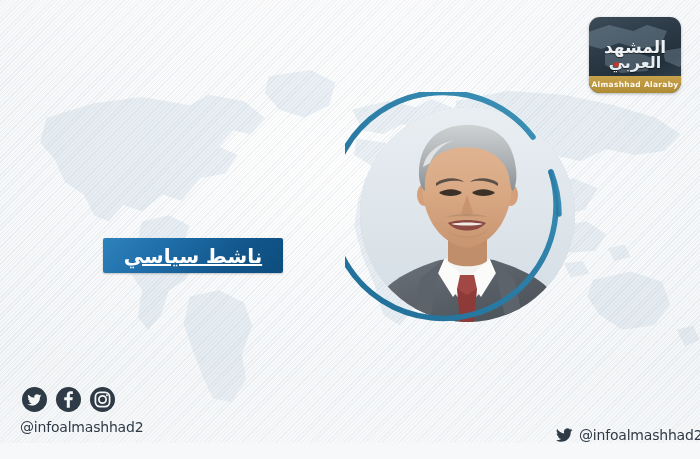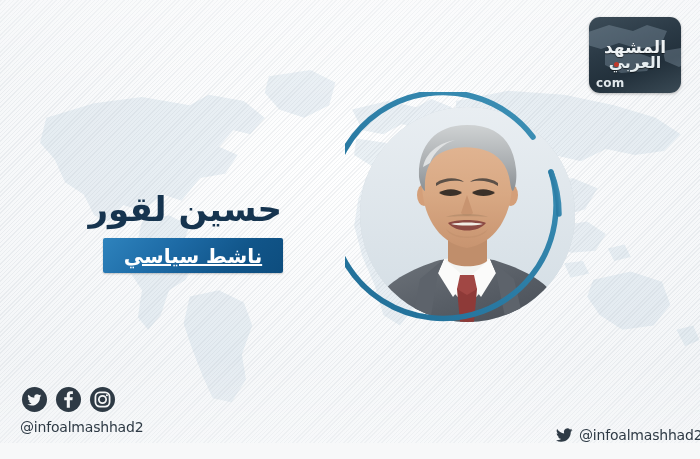--- a/index.html
+++ b/index.html
@@ -224,20 +224,21 @@
         <path d="M30 42 L58 40 L80 48 L72 60 L46 62 L30 54 Z"></path>
         <path d="M88 40 L112 36 L120 48 L104 56 L90 50 Z"></path>
       </g>
     </svg>
     <div class="logo-ar">
       <div>المشهد</div>
       <div class="l2">العربي</div>
     </div>
     <div class="logo-com">com</div>
     <div class="logo-dot"></div>
+    <div class="logo-caption">Almashhad Alaraby</div>
   </div>
 
   <div class="portrait-block">
     <div class="portrait-clip">
       <svg class="portrait-svg" viewBox="0 0 215 215" preserveAspectRatio="xMidYMid slice">
         <defs>
           <linearGradient id="bgp" x1="0" y1="0" x2="0" y2="1">
             <stop offset="0%" stop-color="#e9eef2"></stop>
             <stop offset="100%" stop-color="#d3dde4"></stop>
           </linearGradient>
@@ -311,21 +312,20 @@
           <stop offset="100%" stop-color="#3f93b8"></stop>
         </linearGradient>
       </defs>
 
       <path d="M188 45 A 113 113 0 1 0 206 80" fill="none" stroke="url(#ringg)" stroke-width="5.5" stroke-linecap="round"></path>
 
       <path d="M206 80 A 113 113 0 0 1 214 122" fill="none" stroke="url(#ringg)" stroke-width="5.5" stroke-linecap="round" opacity="0.95"></path>
     </svg>
   </div>
 
-  <div class="name-text">حسين لقور</div>
 
   <div class="badge">
     <span class="badge-text">ناشط سياسي</span>
   </div>
 
   <div class="social-icons">
     <svg width="25" height="25" viewBox="0 0 24 24">
       <circle cx="12" cy="12" r="12" fill="#2e3a45"></circle>
       <path d="M18.6 8.2c-.5.22-1.03.37-1.59.44.57-.34 1.01-.88 1.22-1.53-.54.32-1.13.55-1.76.67a2.76 2.76 0 0 0-4.7 2.52A7.84 7.84 0 0 1 6.1 7.42a2.76 2.76 0 0 0 .85 3.69c-.45-.01-.87-.14-1.24-.34v.03c0 1.34.95 2.45 2.21 2.71-.23.06-.48.1-.73.1-.18 0-.35-.02-.52-.05.35 1.1 1.37 1.89 2.57 1.92a5.54 5.54 0 0 1-4.09 1.14 7.8 7.8 0 0 0 4.23 1.24c5.08 0 7.86-4.2 7.86-7.85l-.01-.36c.54-.39 1.01-.87 1.37-1.45z" fill="#f4f6f7"></path>
     </svg>

